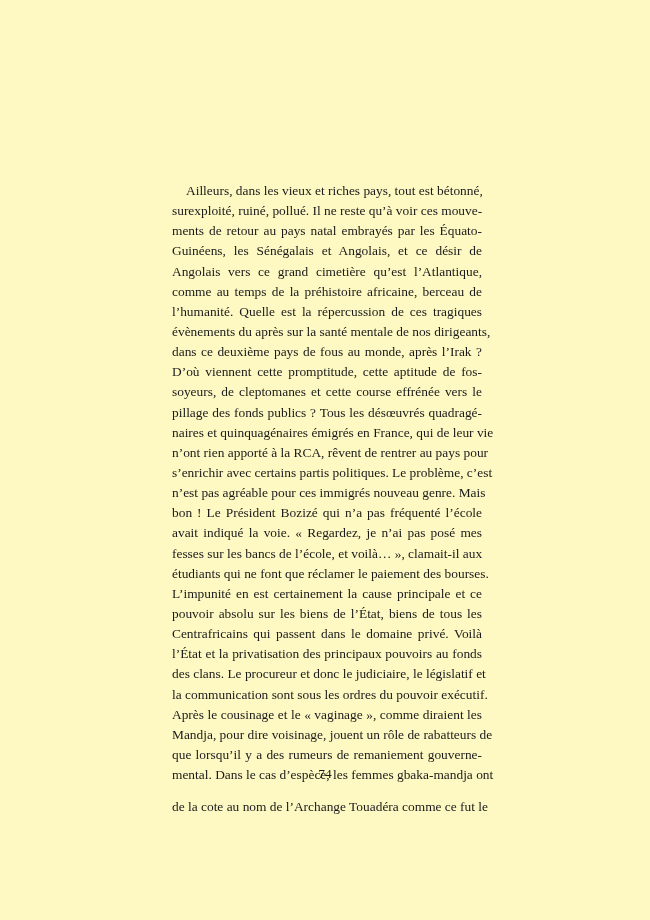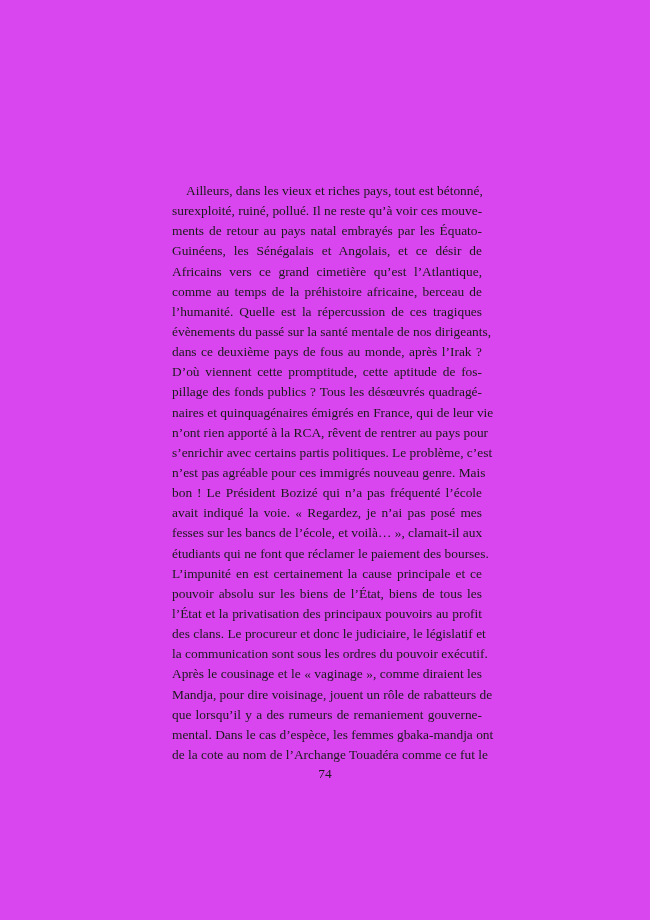--- a/index.html
+++ b/index.html
@@ -12,41 +12,42 @@
       height: 920px;
       position: relative;
       overflow: hidden;
     }
     .page {
       position: absolute;
       left: 0;
       top: 0;
       width: 650px;
       height: 920px;
-      background: #d946ef;
+      background: #fef9c3;
     }
     .text-block {
       position: absolute;
       left: 172px;
       top: 181px;
       width: 310px;
       font-family: "Liberation Serif", serif;
       font-size: 13.4px;
       line-height: 20.15px;
       color: #1a1a1a;
     }
     .line {
       display: block;
       white-space: nowrap;
       text-align: justify;
       text-align-last: justify;
       height: 20.15px;
     }
     .line.last {
       text-align-last: justify;
+      margin-top: 12px;
     }
     .line.indent {
       padding-left: 14px;
     }
     .page-number {
       position: absolute;
       left: 0;
       width: 650px;
       top: 766px;
       text-align: center;
@@ -57,38 +58,40 @@
   </style>
 </head>
 <body>
 
 <div class="page">
   <div class="text-block">
     <span class="line indent">Ailleurs, dans les vieux et riches pays, tout est bétonné,</span>
     <span class="line">surexploité, ruiné, pollué. Il ne reste qu’à voir ces mouve-</span>
     <span class="line">ments de retour au pays natal embrayés par les Équato-</span>
     <span class="line">Guinéens, les Sénégalais et Angolais, et ce désir de</span>
-    <span class="line">Africains vers ce grand cimetière qu’est l’Atlantique,</span>
+    <span class="line">Angolais vers ce grand cimetière qu’est l’Atlantique,</span>
     <span class="line">comme au temps de la préhistoire africaine, berceau de</span>
     <span class="line">l’humanité. Quelle est la répercussion de ces tragiques</span>
-    <span class="line">évènements du passé sur la santé mentale de nos dirigeants,</span>
+    <span class="line">évènements du après sur la santé mentale de nos dirigeants,</span>
     <span class="line">dans ce deuxième pays de fous au monde, après l’Irak ?</span>
     <span class="line">D’où viennent cette promptitude, cette aptitude de fos-</span>
+    <span class="line">soyeurs, de cleptomanes et cette course effrénée vers le</span>
     <span class="line">pillage des fonds publics ? Tous les désœuvrés quadragé-</span>
     <span class="line">naires et quinquagénaires émigrés en France, qui de leur vie</span>
     <span class="line">n’ont rien apporté à la RCA, rêvent de rentrer au pays pour</span>
     <span class="line">s’enrichir avec certains partis politiques. Le problème, c’est</span>
     <span class="line">n’est pas agréable pour ces immigrés nouveau genre. Mais</span>
     <span class="line">bon ! Le Président Bozizé qui n’a pas fréquenté l’école</span>
     <span class="line">avait indiqué la voie. « Regardez, je n’ai pas posé mes</span>
     <span class="line">fesses sur les bancs de l’école, et voilà… », clamait-il aux</span>
     <span class="line">étudiants qui ne font que réclamer le paiement des bourses.</span>
     <span class="line">L’impunité en est certainement la cause principale et ce</span>
     <span class="line">pouvoir absolu sur les biens de l’État, biens de tous les</span>
-    <span class="line">l’État et la privatisation des principaux pouvoirs au profit</span>
+    <span class="line">Centrafricains qui passent dans le domaine privé. Voilà</span>
+    <span class="line">l’État et la privatisation des principaux pouvoirs au fonds</span>
     <span class="line">des clans. Le procureur et donc le judiciaire, le législatif et</span>
     <span class="line">la communication sont sous les ordres du pouvoir exécutif.</span>
     <span class="line">Après le cousinage et le « vaginage », comme diraient les</span>
     <span class="line">Mandja, pour dire voisinage, jouent un rôle de rabatteurs de</span>
     <span class="line">que lorsqu’il y a des rumeurs de remaniement gouverne-</span>
     <span class="line">mental. Dans le cas d’espèce, les femmes gbaka-mandja ont</span>
     <span class="line last">de la cote au nom de l’Archange Touadéra comme ce fut le</span>
   </div>
   <div class="page-number">74</div>
 </div>

